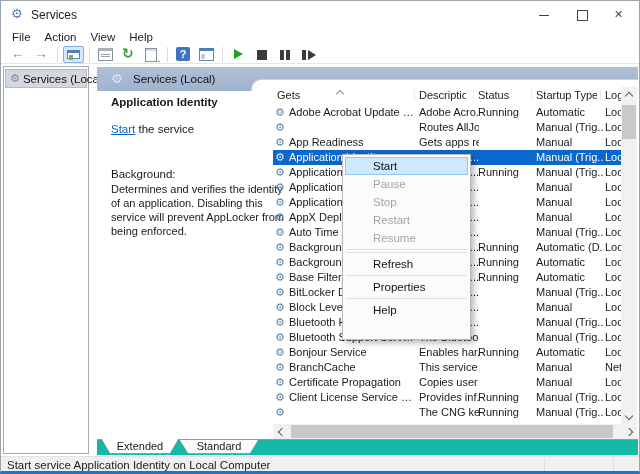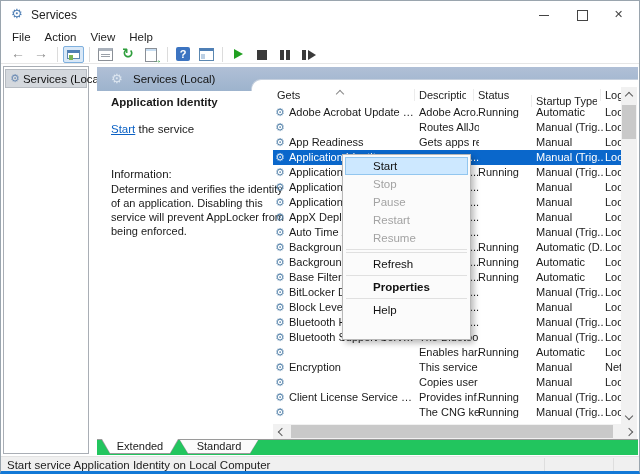--- a/index.html
+++ b/index.html
@@ -64,21 +64,21 @@
   .svc-title { position:absolute; left:13px; top:5px; font-weight:bold; font-size:11.5px; width:170px; }
   .svc-action { position:absolute; left:13px; top:32px; font-size:11.5px; width:170px; }
   .svc-action a { color:#0b61c4; text-decoration:underline; cursor:pointer; }
   .svc-desc-label { position:absolute; left:13px; top:77px; font-size:11.5px; }
   .svc-desc { position:absolute; left:13px; top:91px; width:175px; font-size:11px; line-height:14px; }
   .list-header { position:absolute; left:272px; top:86px; width:348px; height:18px; background:#fff; font-size:11px; color:#222; }
   .hcell { position:absolute; top:2px; white-space:nowrap; overflow:hidden; }
   .hc0 { left:4px;   width:128px; }
   .hc1 { left:146px; width:52px; border-left:1px solid #ececec; padding-left:4px; margin-left:-5px; }
   .hc2 { left:205px; width:54px; border-left:1px solid #ececec; padding-left:4px; margin-left:-5px; }
-  .hc3 { left:263px; width:66px; border-left:1px solid #ececec; padding-left:4px; margin-left:-5px;margin-top:6px; }
+  .hc3 { left:263px; width:66px; border-left:1px solid #ececec; padding-left:4px; margin-left:-5px; }
   .hc4 { left:332px; width:30px; border-left:1px solid #ececec; padding-left:4px; margin-left:-5px; }
   .sort-chevron { position:absolute; left:64px; top:4px; width:6px; height:6px; border-left:1.4px solid #8a8a8a; border-top:1.4px solid #8a8a8a; transform:rotate(45deg); }
   .listbody { position:absolute; left:272px; top:104px; width:364px; height:315px; overflow:hidden; }
   .lrow { position:relative; height:15px; line-height:15px; font-size:11px; white-space:nowrap; }
   .lrow .gear { position:absolute; left:2px; top:0; font-size:11px; color:#5b87ad; }
   .lrow .gear::before{ content:"⚙"; }
   .cell { position:absolute; top:0; overflow:hidden; white-space:nowrap; }
   .c-name    { left:16px;  width:126px; text-overflow:ellipsis; }
   .c-desc    { left:146px; width:60px; }
   .c-desc.tail { text-align:right; }
@@ -95,39 +95,39 @@
   .hscroll { position:absolute; left:272px; top:423px; width:364px; height:15px; background:#f1f1f1; z-index:5; }
   .hs-left, .hs-right { position:absolute; top:0; width:15px; height:15px; }
   .hs-left { left:0; } .hs-right { right:0; }
   .hs-thumb { position:absolute; left:18px; top:1px; width:322px; height:13px; background:#c9c9c9; }
   .chev { position:absolute; width:6px; height:6px; border-left:1.4px solid #5c5c5c; border-top:1.4px solid #5c5c5c; }
   .chev.up    { left:5px; top:6px;  transform:rotate(45deg); }
   .chev.down  { left:5px; top:4px;  transform:rotate(225deg); }
   .chev.left  { left:6px; top:4.5px; transform:rotate(-45deg); }
   .chev.right { left:4px; top:4.5px; transform:rotate(135deg); }
   
-  .tabstrip { position:absolute; left:96px; top:438px; width:541px; height:16px; background:#22c55e; }
+  .tabstrip { position:absolute; left:96px; top:438px; width:541px; height:16px; background:#14b8a6; }
   .strip-line { position:absolute; left:0; top:0; right:0; height:1px; background:#9a9a9a; }
   .tab { position:absolute; top:0; height:15px; }
   .tab .tab-out { position:absolute; inset:0; clip-path:polygon(0 0,100% 0,calc(100% - 9px) 100%,9px 100%); background:#9a9a9a; }
   .tab .tab-in { position:absolute; left:1px; right:1px; top:1px; bottom:1px; clip-path:polygon(0 0,100% 0,calc(100% - 8px) 100%,8px 100%); background:#fbfbfb; text-align:center; font-size:11px; line-height:13px; }
   .tab.active .tab-in { background:#fff; top:0; line-height:14px; }
   .tab.t0 { left:4px;  width:78px; }
   .tab.t1 { left:82px; width:80px; }
   
   .statusbar { position:absolute; left:0; top:455px; right:0; height:16px; background:#f0f0f0; border-top:1px solid #e2e2e2; }
   .status-text { position:absolute; left:6px; top:2px; font-size:11.5px; color:#222; }
   .status-sep { position:absolute; top:1px; bottom:1px; width:1px; background:#dedede; }
   .ss1 { left:543px; } .ss2 { left:612px; }
   
   .ctxmenu { position:absolute; left:341px; top:153px; width:129px; height:186px; background:#fbfbfb; border:1px solid #b8b8b8; box-shadow:3px 3px 6px rgba(0,0,0,0.28); z-index:20; padding-top:2px; }
   .mitem { position:relative; height:18px; line-height:16px; margin:0 2px; padding-left:27px; font-size:11.5px; color:#111; border:1px solid transparent; }
   .mitem.hl { background:#cde8ff; border-color:#92c6ef; }
   .mitem.dis { color:#a3a3a3; }
-  .mitem.bold { font-weight:bold; }
+  .mitem.bold { font-weight:normal; }
   .msep { height:1px; background:#e0e0e0; margin:2px 3px; }
   .subarrow { position:absolute; right:9px; top:0; font-size:11px; color:#444; }
 </style>
 </head>
 <body>
 
 <div class="win">
 
   <div class="titlebar">
     <span class="title-gear"></span>
@@ -172,21 +172,21 @@
 
   <div class="band">
     <span class="band-gear"></span>
     <span class="band-label">Services (Local)</span>
   </div>
   <div class="list-cap"></div>
 
   <div class="descpane">
     <div class="svc-title">Application Identity</div>
     <div class="svc-action"><a>Start</a><span> the service</span></div>
-    <div class="svc-desc-label">Information:</div>
+    <div class="svc-desc-label">Background:</div>
     <div class="svc-desc">
       <div>Determines and verifies the identity</div>
       <div>of an application. Disabling this</div>
       <div>service will prevent AppLocker from</div>
       <div>being enforced.</div>
     </div>
   </div>
 
   <div class="list-header">
     <span class="sort-chevron"></span>
@@ -320,35 +320,37 @@
       <div class="lrow">
         <span class="gear"></span>
         <span class="cell c-name">Bluetooth Support Service</span>
         <span class="cell c-desc">The Bluetoo...</span>
         <span class="cell c-status"></span>
         <span class="cell c-startup">Manual (Trig...</span>
         <span class="cell c-logon">Loc</span>
       </div>
       <div class="lrow">
         <span class="gear"></span>
+        <span class="cell c-name">Bonjour Service</span>
         <span class="cell c-desc">Enables har...</span>
         <span class="cell c-status">Running</span>
         <span class="cell c-startup">Automatic</span>
         <span class="cell c-logon">Loc</span>
       </div>
       <div class="lrow">
         <span class="gear"></span>
-        <span class="cell c-name">Encryption</span>
+        <span class="cell c-name">BranchCache</span>
         <span class="cell c-desc">This service ...</span>
         <span class="cell c-status"></span>
         <span class="cell c-startup">Manual</span>
         <span class="cell c-logon">Net</span>
       </div>
       <div class="lrow">
         <span class="gear"></span>
+        <span class="cell c-name">Certificate Propagation</span>
         <span class="cell c-desc">Copies user ...</span>
         <span class="cell c-status"></span>
         <span class="cell c-startup">Manual</span>
         <span class="cell c-logon">Loc</span>
       </div>
       <div class="lrow">
         <span class="gear"></span>
         <span class="cell c-name">Client License Service (ClipSVC)</span>
         <span class="cell c-desc">Provides inf...</span>
         <span class="cell c-status">Running</span>
@@ -397,22 +399,22 @@
     </div>
 
   <div class="statusbar">
     <span class="status-text">Start service Application Identity on Local Computer</span>
     <span class="status-sep ss1"></span>
     <span class="status-sep ss2"></span>
   </div>
 
   <div class="ctxmenu">
       <div class="mitem hl"><span>Start</span></div>
+      <div class="mitem dis"><span>Pause</span></div>
       <div class="mitem dis"><span>Stop</span></div>
-      <div class="mitem dis"><span>Pause</span></div>
       <div class="mitem dis"><span>Restart</span></div>
       <div class="mitem dis"><span>Resume</span></div>
       <div class="msep"></div>
       <div class="msep"></div>
       <div class="mitem"><span>Refresh</span></div>
       <div class="msep"></div>
       <div class="mitem bold"><span>Properties</span></div>
       <div class="msep"></div>
       <div class="mitem"><span>Help</span></div>
     </div>

